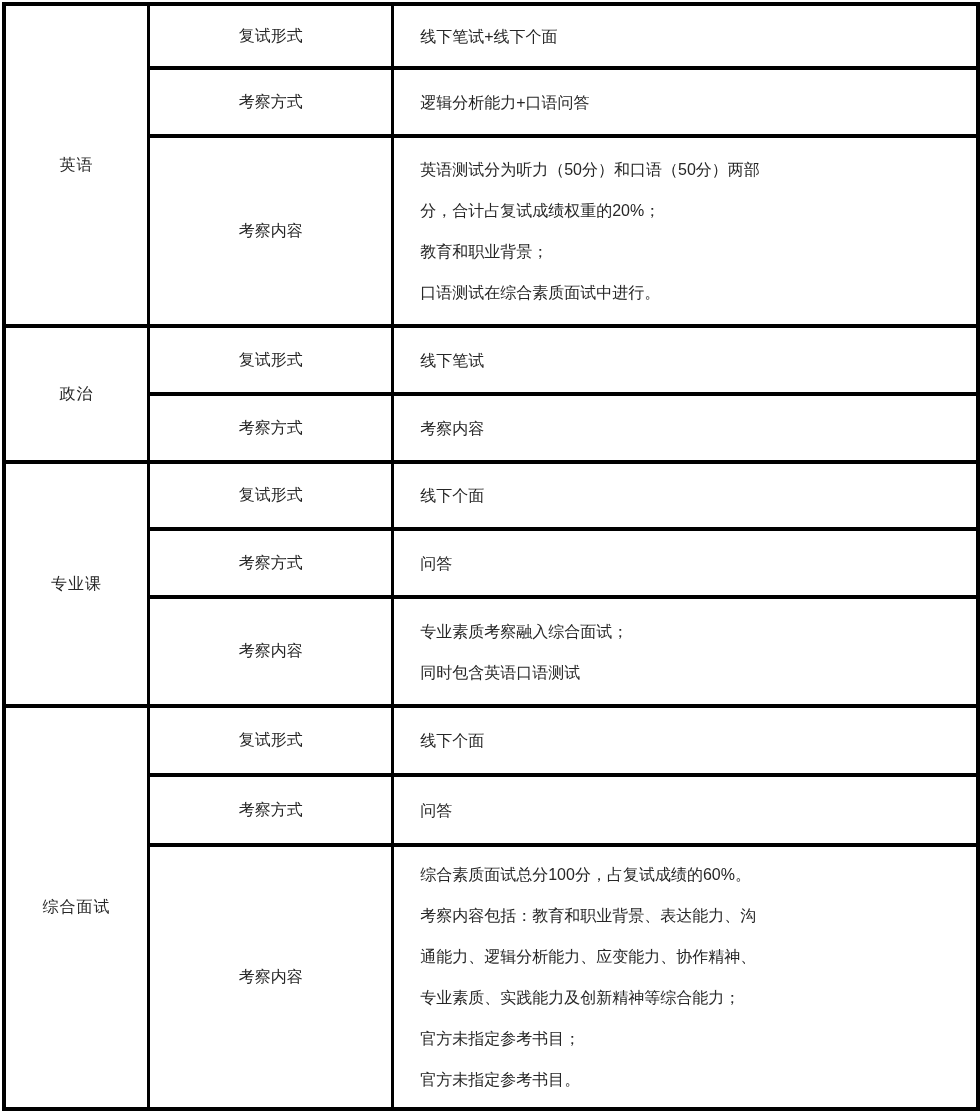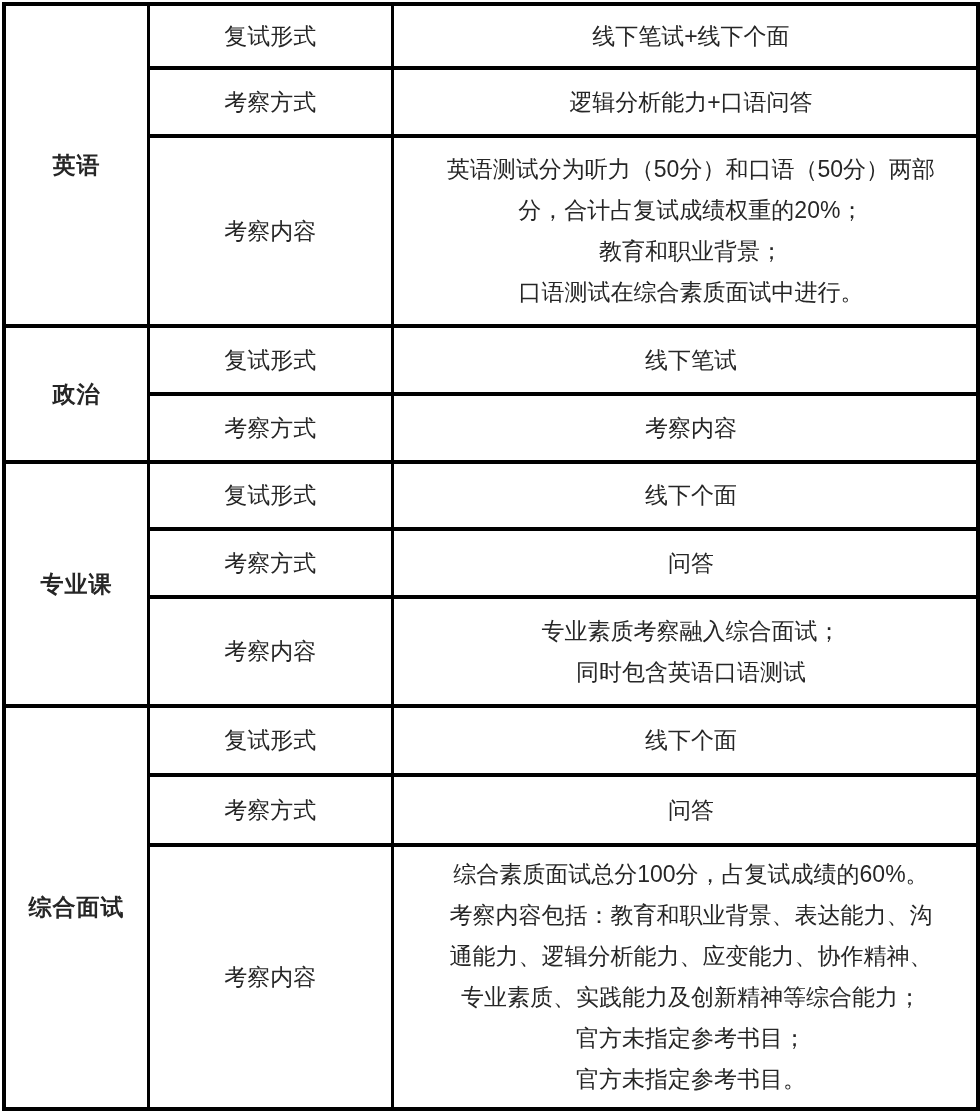--- a/index.html
+++ b/index.html
@@ -26,44 +26,43 @@
     border: 4px solid #000000;
   }
   table.exam-table td {
     border-style: solid;
     border-color: #000000;
     border-top-width: 4px;
     border-bottom-width: 4px;
     border-left-width: 3px;
     border-right-width: 3px;
     color: #262626;
-    font-size: 23px;
+    font-size: 16px;
     vertical-align: middle;
     background: #ffffff;
     overflow: hidden;
   }
   td.subject-cell {
-    font-weight: bold;
+    font-weight: normal;
     font-size: 22px;
     text-align: center;
     letter-spacing: 1px;
   }
   td.category-cell {
     text-align: center;
   }
   td.content-cell {
     text-align: left;
     padding-left: 26px;
     padding-right: 14px;
     line-height: 41px;
   }
   td.content-cell .line {
     white-space: nowrap;
     line-height: 41px;
-    text-align: center;
   }
   
   tr.r1  { height: 64px; }
   tr.r2  { height: 68px; }
   tr.r3  { height: 190px; }
   tr.r4  { height: 68px; }
   tr.r5  { height: 68px; }
   tr.r6  { height: 67px; }
   tr.r7  { height: 68px; }
   tr.r8  { height: 109px; }

